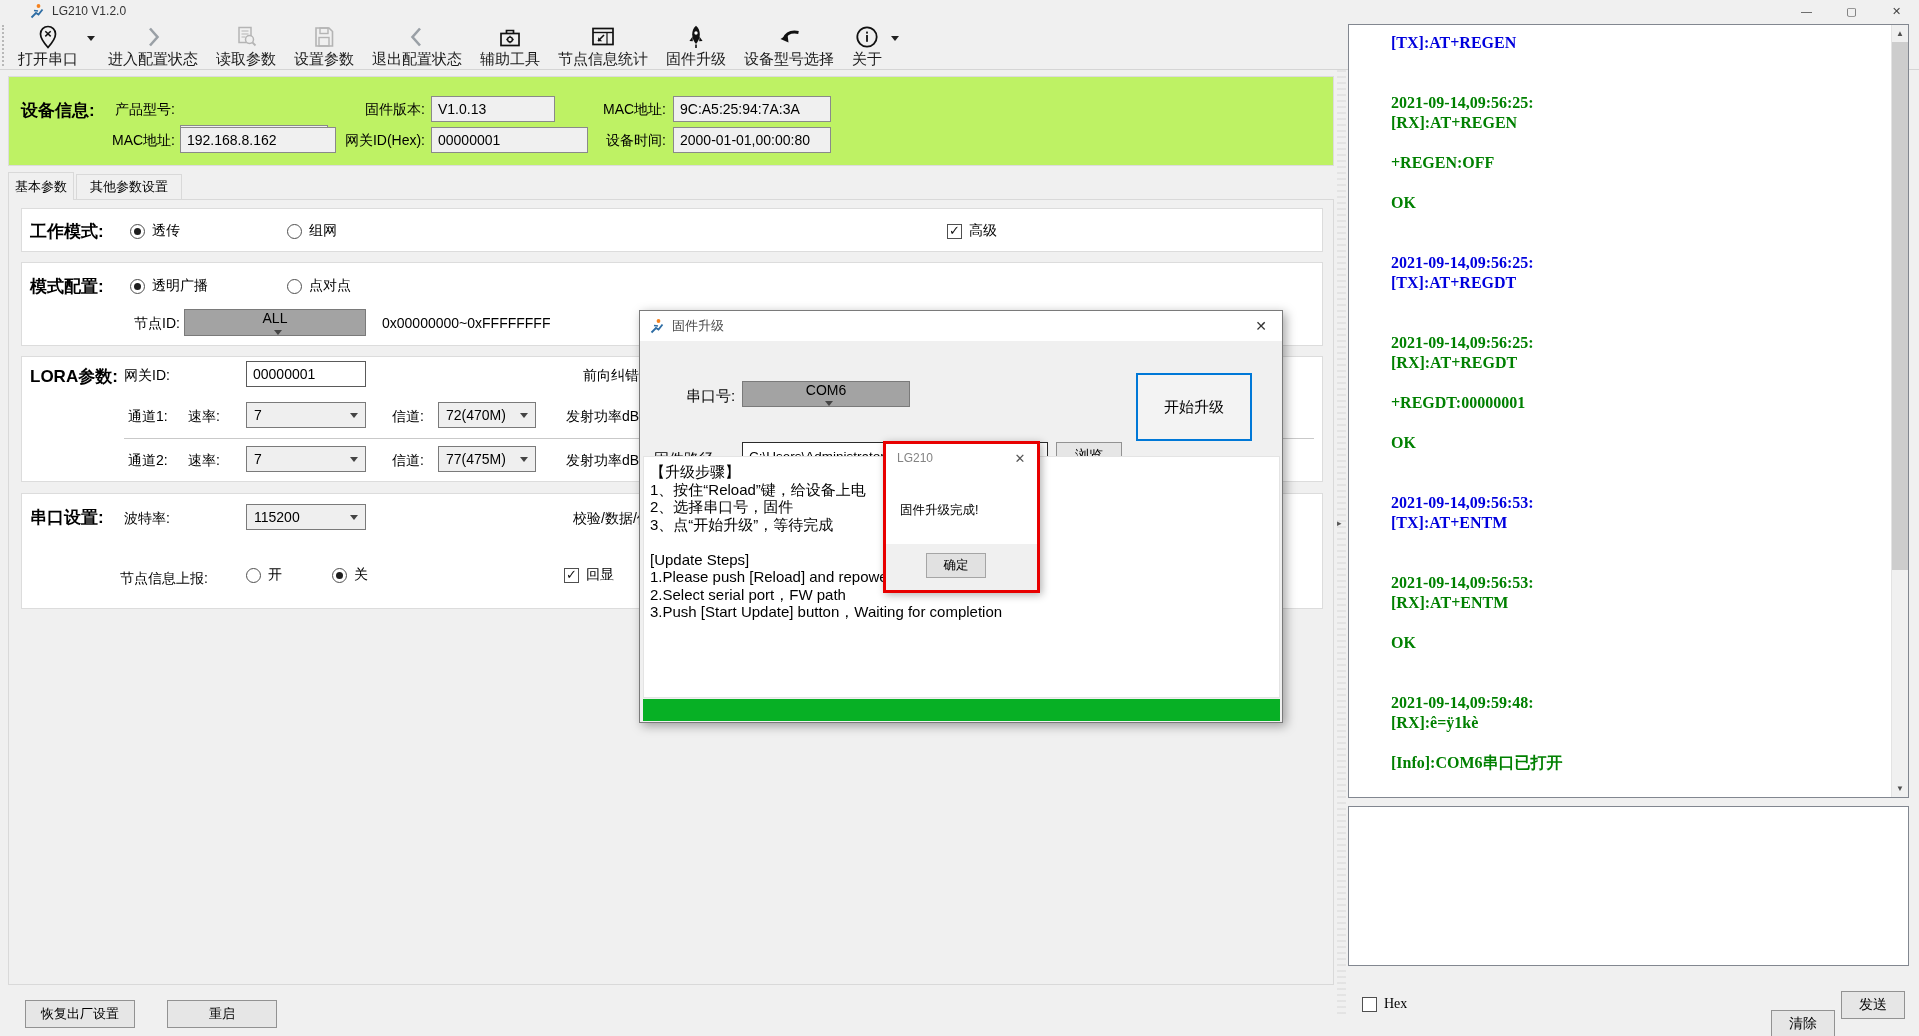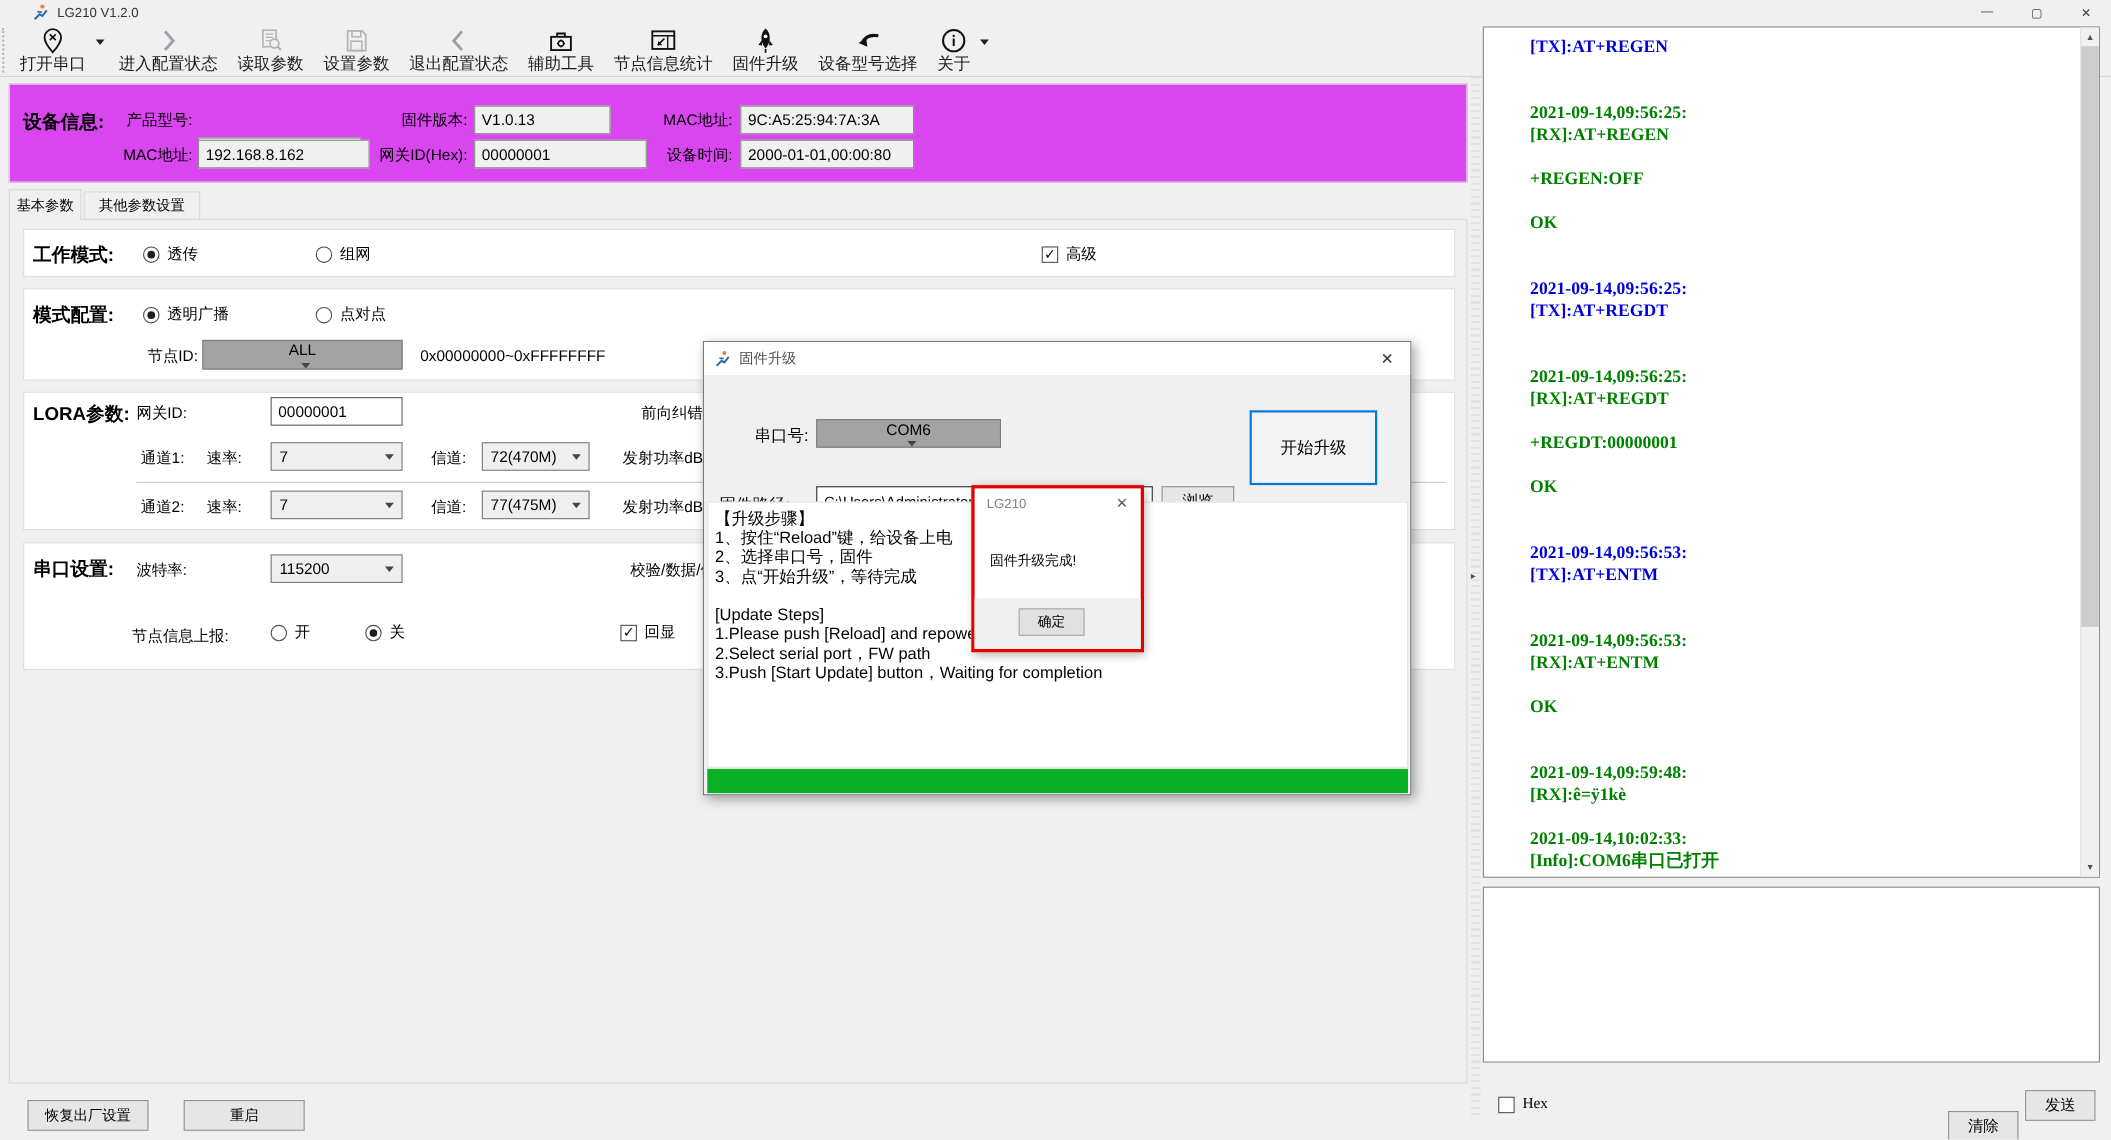--- a/index.html
+++ b/index.html
@@ -18,21 +18,21 @@
   
   .toolbar { left:0; top:22px; width:1919px; height:48px; border-bottom:1px solid #d5d5d5; display:flex; align-items:stretch; }
   .tb-grip { width:5px; margin:3px 2px; border-left:2px dotted #b8b8b8; }
   .tb-item { display:flex; flex-direction:column; align-items:center; justify-content:flex-start; padding:2px 9px 1px; position:relative; }
   .tb-item .ticon { height:26px; display:flex; align-items:center; justify-content:center; }
   .tb-item .tlabel { font-size:15px; color:#1a1a1a; line-height:17px; white-space:nowrap; }
   .tb-sep-caret { display:flex; flex-direction:column; justify-content:center; padding:0 4px 14px 0; }
   .tb-sep-caret i { width:0;height:0;border-left:4px solid transparent;border-right:4px solid transparent;border-top:5px solid #222; }
 
   
-  .groupbox { border:1px solid #dcdcdc; background:#d946ef; }
+  .groupbox { border:1px solid #dcdcdc; background:#bef264; }
   .card { border:1px solid #dcdcdc; background:#ffffff; }
   .sec-title { font-weight:bold; font-size:17px; color:#000; white-space:nowrap; }
   .lbl { font-size:14px; color:#000; white-space:nowrap; }
   .lbl.r { text-align:right; }
   .field-input { background:#f0f0f0; border:1px solid #8a8a8a; font-size:14px; display:flex; align-items:center; padding:0 6px; overflow:hidden; white-space:nowrap; }
   .field-input.white { background:#fff; }
   .select { background:#efefef; border:1px solid #7a7a7a; font-size:14px; display:flex; align-items:center; justify-content:space-between; padding:0 7px; white-space:nowrap; }
   .select.white { background:#a3a3a3;flex-direction:column; }
   .sel-caret { width:0; height:0; border-left:4px solid transparent; border-right:4px solid transparent; border-top:5px solid #444; margin-left:6px; flex:none; }
 
@@ -381,21 +381,20 @@
         <div class="log-line ">&nbsp;</div>
         <div class="log-line rx">2021-09-14,09:56:53:</div>
         <div class="log-line rx">[RX]:AT+ENTM</div>
         <div class="log-line ">&nbsp;</div>
         <div class="log-line rx">OK</div>
         <div class="log-line ">&nbsp;</div>
         <div class="log-line ">&nbsp;</div>
         <div class="log-line rx">2021-09-14,09:59:48:</div>
         <div class="log-line rx">[RX]:ê=ÿ1kè</div>
         <div class="log-line ">&nbsp;</div>
-        <div class="log-line rx">2021-09-14,10:02:33:</div>
         <div class="log-line rx">[Info]:COM6串口已打开</div>
       </div>
     <div class="scrollbar">
       <div class="sb-btn" style="top:0;">▲</div>
       <div class="sb-thumb" style="top:17px;height:528px;"></div>
       <div class="sb-btn" style="bottom:0;">▼</div>
     </div>
   </div>
 
   <div class="abs panel-border" style="left:1348px;top:806px;width:561px;height:160px;"></div>

